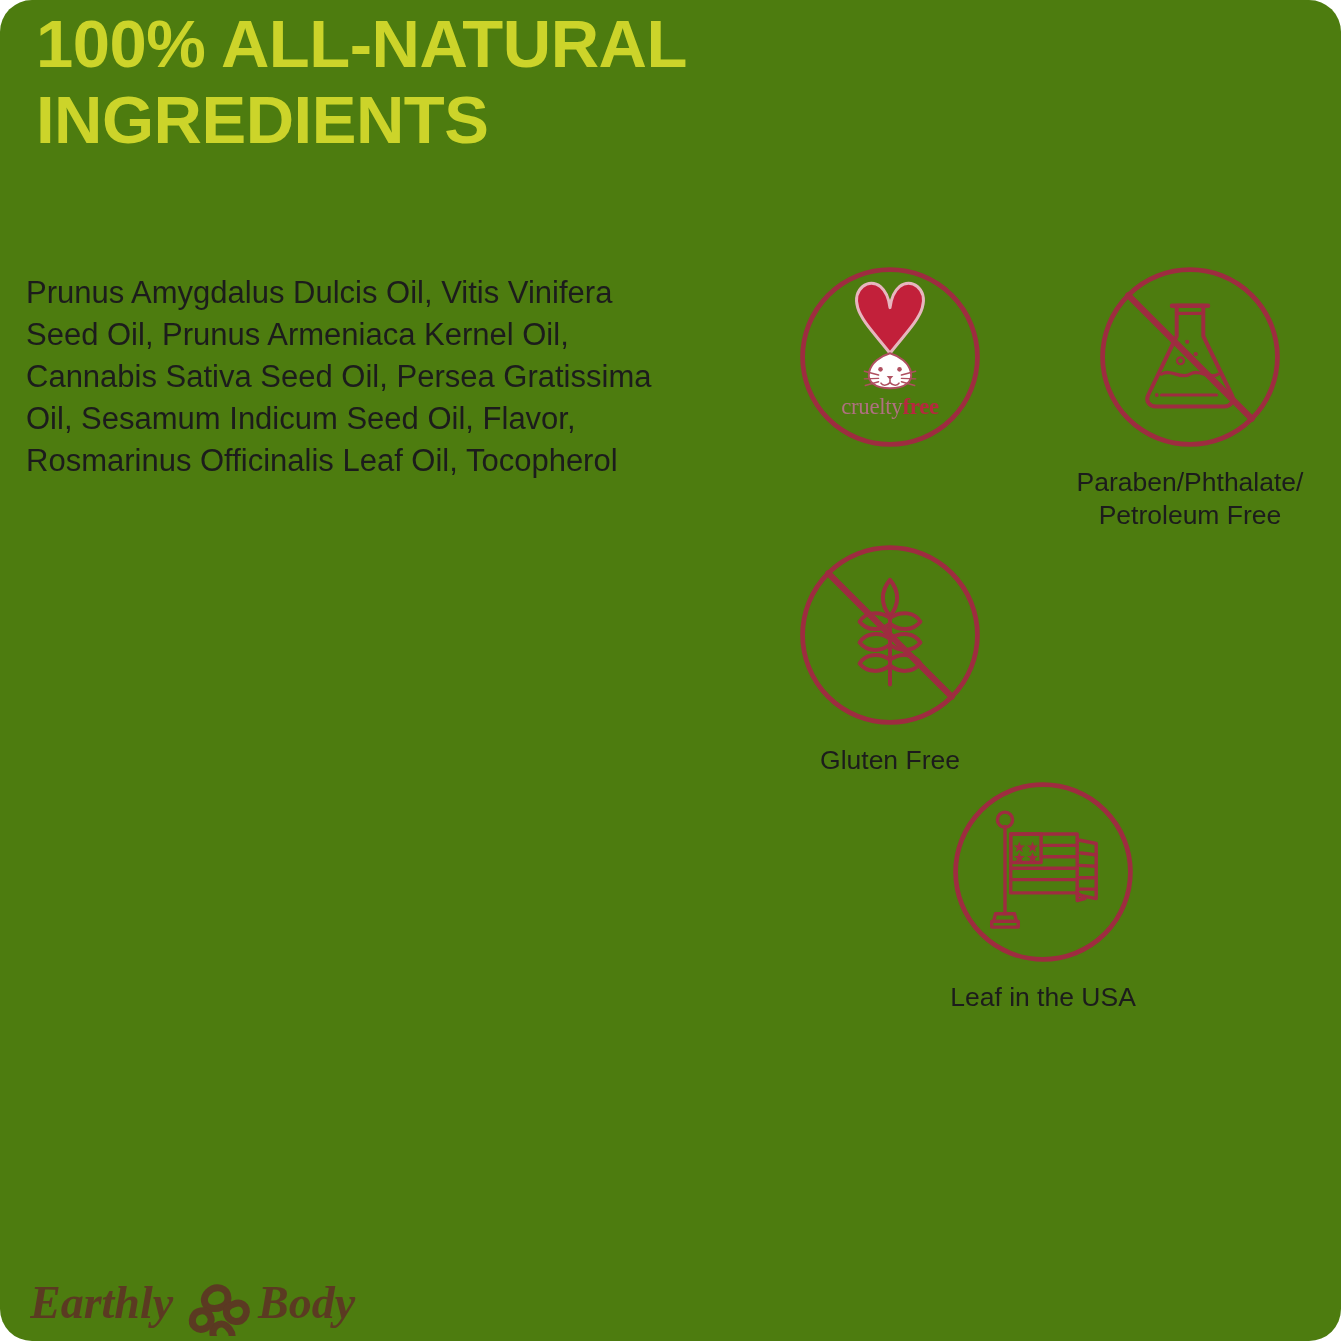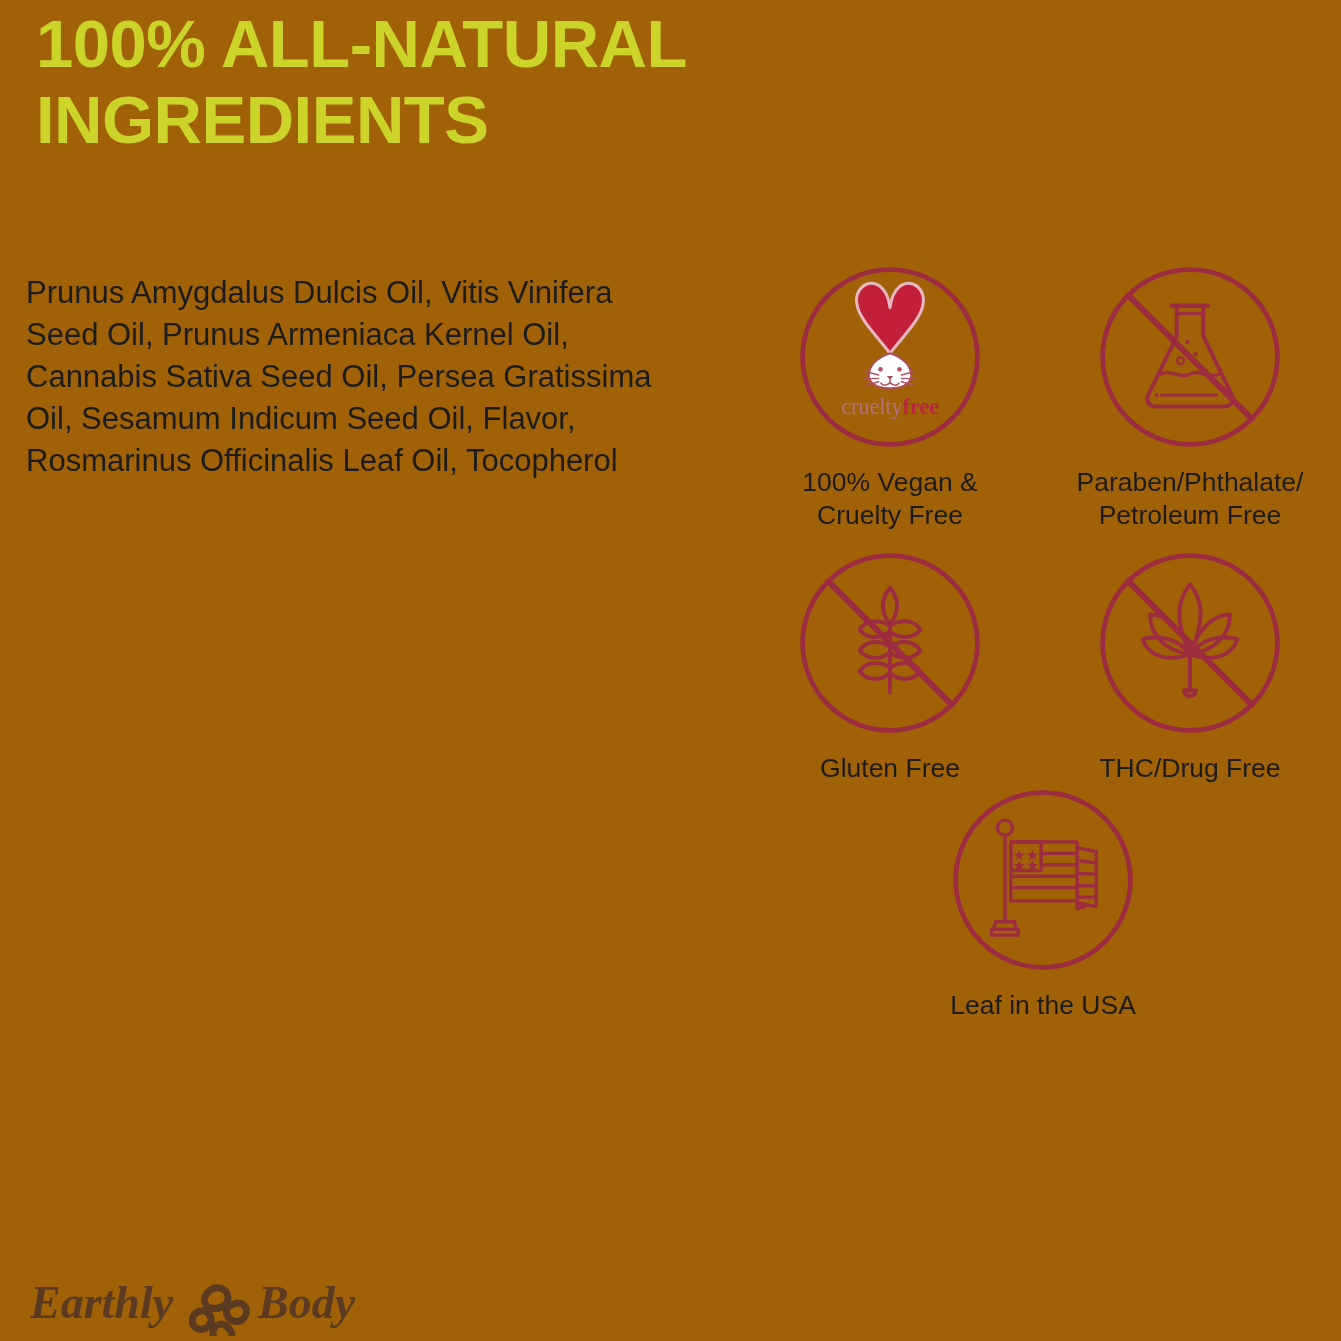--- a/index.html
+++ b/index.html
@@ -9,21 +9,22 @@
     height: 1341px;
     background: #ffffff;
     font-family: "Liberation Sans", sans-serif;
     overflow: hidden;
   }
 
   #page {
     position: relative;
     width: 1341px;
     height: 1341px;
-    background: #a16207;
+    background: #4d7c0f;
+    border-radius: 32px;
   }
 
   
   .heading {
     position: absolute;
     left: 36px;
     top: 6px;
     width: 880px;
     font-size: 67px;
     font-weight: bold;
@@ -49,21 +50,21 @@
   .badge-grid {
     position: absolute;
     left: 740px;
     top: 262px;
     width: 600px;
   }
   .badge-row {
     display: flex;
     justify-content: flex-start;
   }
-  .badge-row.row1 { margin-bottom: 16px; }
+  .badge-row.row1 { margin-bottom: 8px; }
   .badge-row.row2 { }
   .badge-row.row3 { justify-content: center; padding-left: 6px; }
 
   .badge {
     width: 300px;
     display: flex;
     flex-direction: column;
     align-items: center;
   }
   .badge-circle {
@@ -117,22 +118,20 @@
 
           <path d="M100 124 L100 127 M100 127 C 96 131 92 130 90.5 127.5 M100 127 C 104 131 108 130 109.5 127.5" fill="none" stroke="#b05060" stroke-width="1.7" stroke-linecap="round"></path>
 
           <path d="M88 119 L73 115 M88 122.5 L73 123 M88 126 L74 130
                    M112 119 L127 115 M112 122.5 L127 123 M112 126 L126 130" fill="none" stroke="#b05060" stroke-width="1.5" stroke-linecap="round"></path>
 
           <text x="100" y="160" text-anchor="middle" font-family="'Liberation Serif', serif" font-size="24" letter-spacing="-0.3">
             <tspan fill="#b07080">cruelty</tspan><tspan fill="#b7283f" font-weight="bold">free</tspan>
           </text>
         </svg>
-        <div class="badge-label">100% Vegan &amp;
-Cruelty Free</div>
       </div>
 
       <div class="badge">
         <svg class="badge-circle" viewBox="0 0 200 200">
           <circle cx="100" cy="100" r="92" fill="none" stroke="#9e2c40" stroke-width="5"></circle>
 
           <path d="M86 46 L86 78 L56 140 C 53 146 57 152 64 152 L136 152 C 143 152 147 146 144 140 L114 78 L114 46 Z" fill="none" stroke="#9e2c40" stroke-width="4.2" stroke-linejoin="round"></path>
 
           <path d="M81 46 L119 46" fill="none" stroke="#9e2c40" stroke-width="4.6" stroke-linecap="round"></path>
           <path d="M86 54 L114 54" fill="none" stroke="#9e2c40" stroke-width="3.4" stroke-linecap="round"></path>
@@ -173,41 +172,20 @@
 
             <path d="M100 126 C 112 118 126 120 132 130 C 124 140 110 140 100 132 Z"></path>
             <path d="M100 126 C 88 118 74 120 68 130 C 76 140 90 140 100 132 Z"></path>
           </g>
 
           <path d="M35 35 L165 165" fill="none" stroke="#9e2c40" stroke-width="6.5" stroke-linecap="round"></path>
         </svg>
         <div class="badge-label">Gluten Free</div>
       </div>
 
-      <div class="badge">
-        <svg class="badge-circle" viewBox="0 0 200 200">
-          <circle cx="100" cy="100" r="92" fill="none" stroke="#9e2c40" stroke-width="5"></circle>
-          <g fill="none" stroke="#9e2c40" stroke-width="4.2" stroke-linecap="round" stroke-linejoin="round">
-
-            <path d="M100 38 C 114 56 116 76 100 112 C 84 76 86 56 100 38 Z"></path>
-
-            <path d="M100 112 C 108 86 124 70 142 70 C 142 92 126 108 100 112 Z"></path>
-            <path d="M100 112 C 92 86 76 70 58 70 C 58 92 74 108 100 112 Z"></path>
-
-            <path d="M100 112 C 110 98 130 90 150 96 C 144 114 124 120 100 112 Z"></path>
-            <path d="M100 112 C 90 98 70 90 50 96 C 56 114 76 120 100 112 Z"></path>
-
-            <path d="M100 112 L100 150 M94 150 L106 150"></path>
-            <path d="M94 150 C 94 158 106 158 106 150"></path>
-          </g>
-
-          <path d="M35 35 L165 165" fill="none" stroke="#9e2c40" stroke-width="6.5" stroke-linecap="round"></path>
-        </svg>
-        <div class="badge-label">THC/Drug Free</div>
-      </div>
 
     </div>
 
     <div class="badge-row row3">
 
       <div class="badge">
         <svg class="badge-circle" viewBox="0 0 200 200">
           <circle cx="100" cy="100" r="92" fill="none" stroke="#9e2c40" stroke-width="5"></circle>
           <g fill="none" stroke="#9e2c40" stroke-width="3.6" stroke-linecap="round" stroke-linejoin="round">
 

